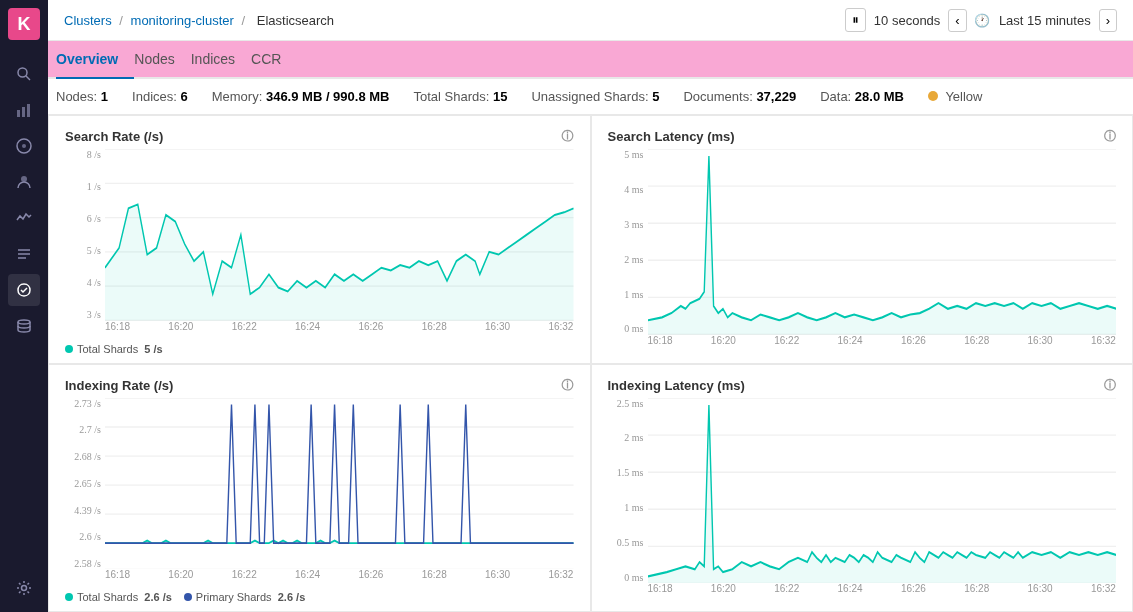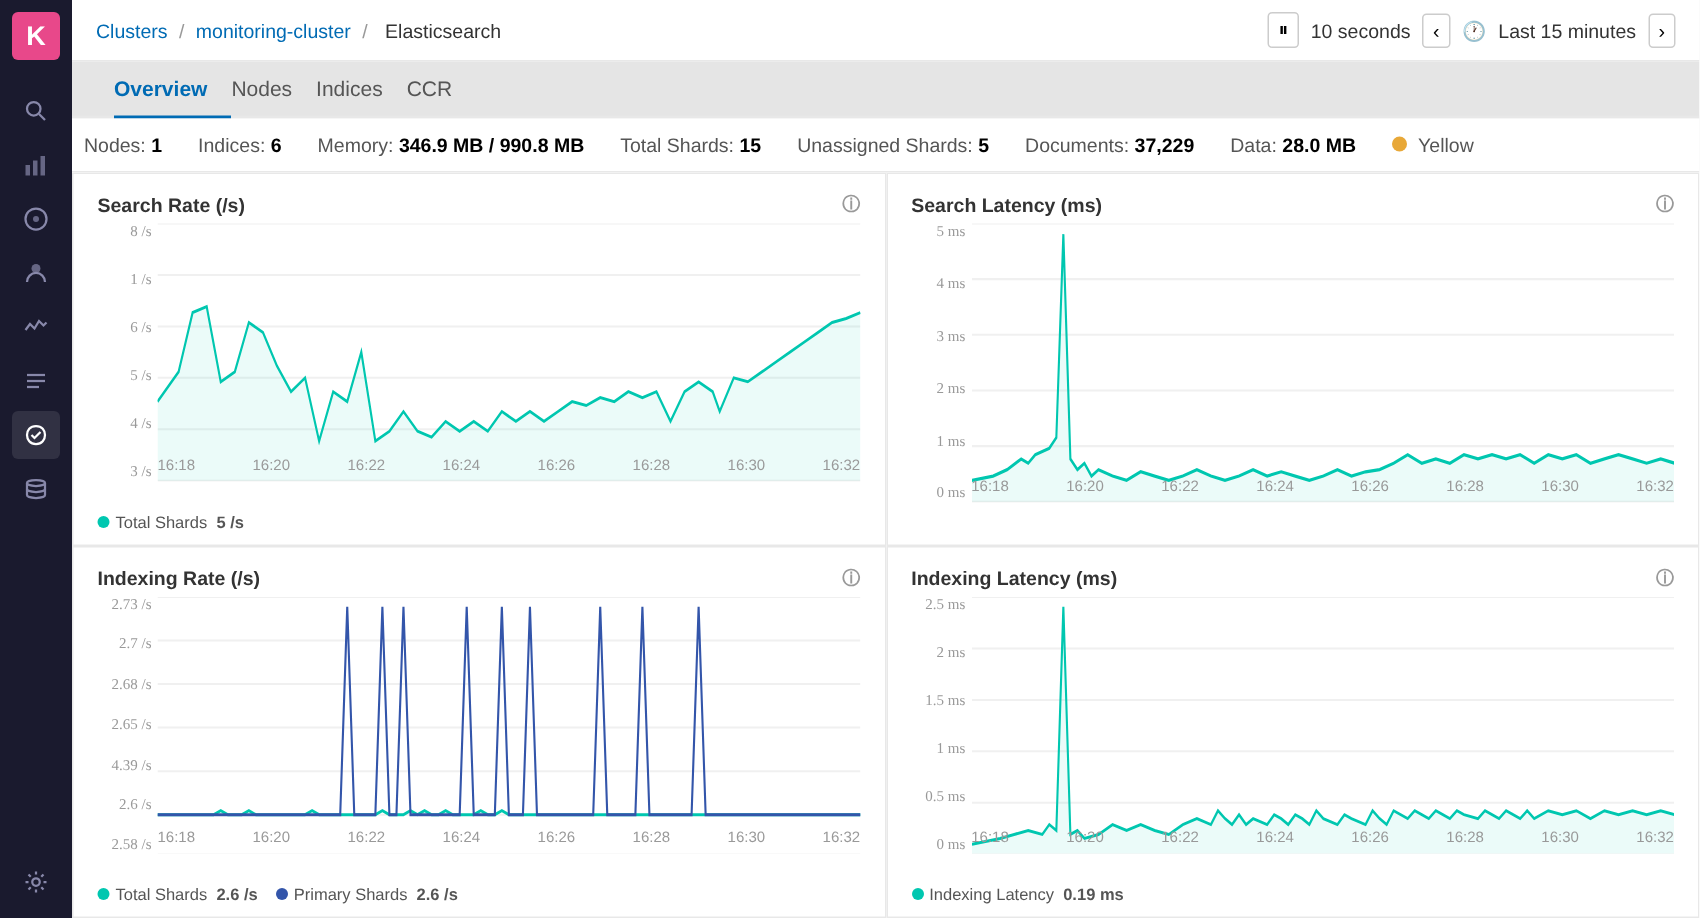--- a/index.html
+++ b/index.html
@@ -72,22 +72,22 @@
       padding: 3px 6px;
       cursor: pointer;
       font-size: 13px;
     }
     .nav-btn { padding: 2px 6px; font-size: 14px; }
 
     
     .tabs {
       display: flex;
       border-bottom: 2px solid #e8e8e8;
-      padding: 0 28px;
-      background: #e5e5e5;
+      padding: 0 8px;
+      background: #f9a8d4;
     }
     .tab {
       padding: 10px 16px 10px 0;
       font-size: 14px;
       color: #555;
       cursor: pointer;
       border-bottom: 2px solid transparent;
       margin-bottom: -2px;
     }
     .tab.active {
@@ -172,21 +172,21 @@
       position: absolute;
       left: 40px;
       right: 0;
       top: 0;
       bottom: 20px;
     }
     .x-labels {
       position: absolute;
       left: 40px;
       right: 0;
-      bottom: 16px;
+      bottom: 0;
       height: 20px;
       display: flex;
       justify-content: space-between;
       font-size: 10px;
       color: #999;
     }
   </style>
 </head>
 <body>
 
@@ -474,19 +474,16 @@
           <span>16:18</span>
           <span>16:20</span>
           <span>16:22</span>
           <span>16:24</span>
           <span>16:26</span>
           <span>16:28</span>
           <span>16:30</span>
           <span>16:32</span>
         </div>
       </div>
-      <div class="chart-legend">
-        <span><span class="legend-dot teal"></span><span>Indexing Latency</span> &nbsp;<strong>0.19 ms</strong></span>
-      </div>
     </div>
 
   </div>
 </div>
 
 </body></html>

